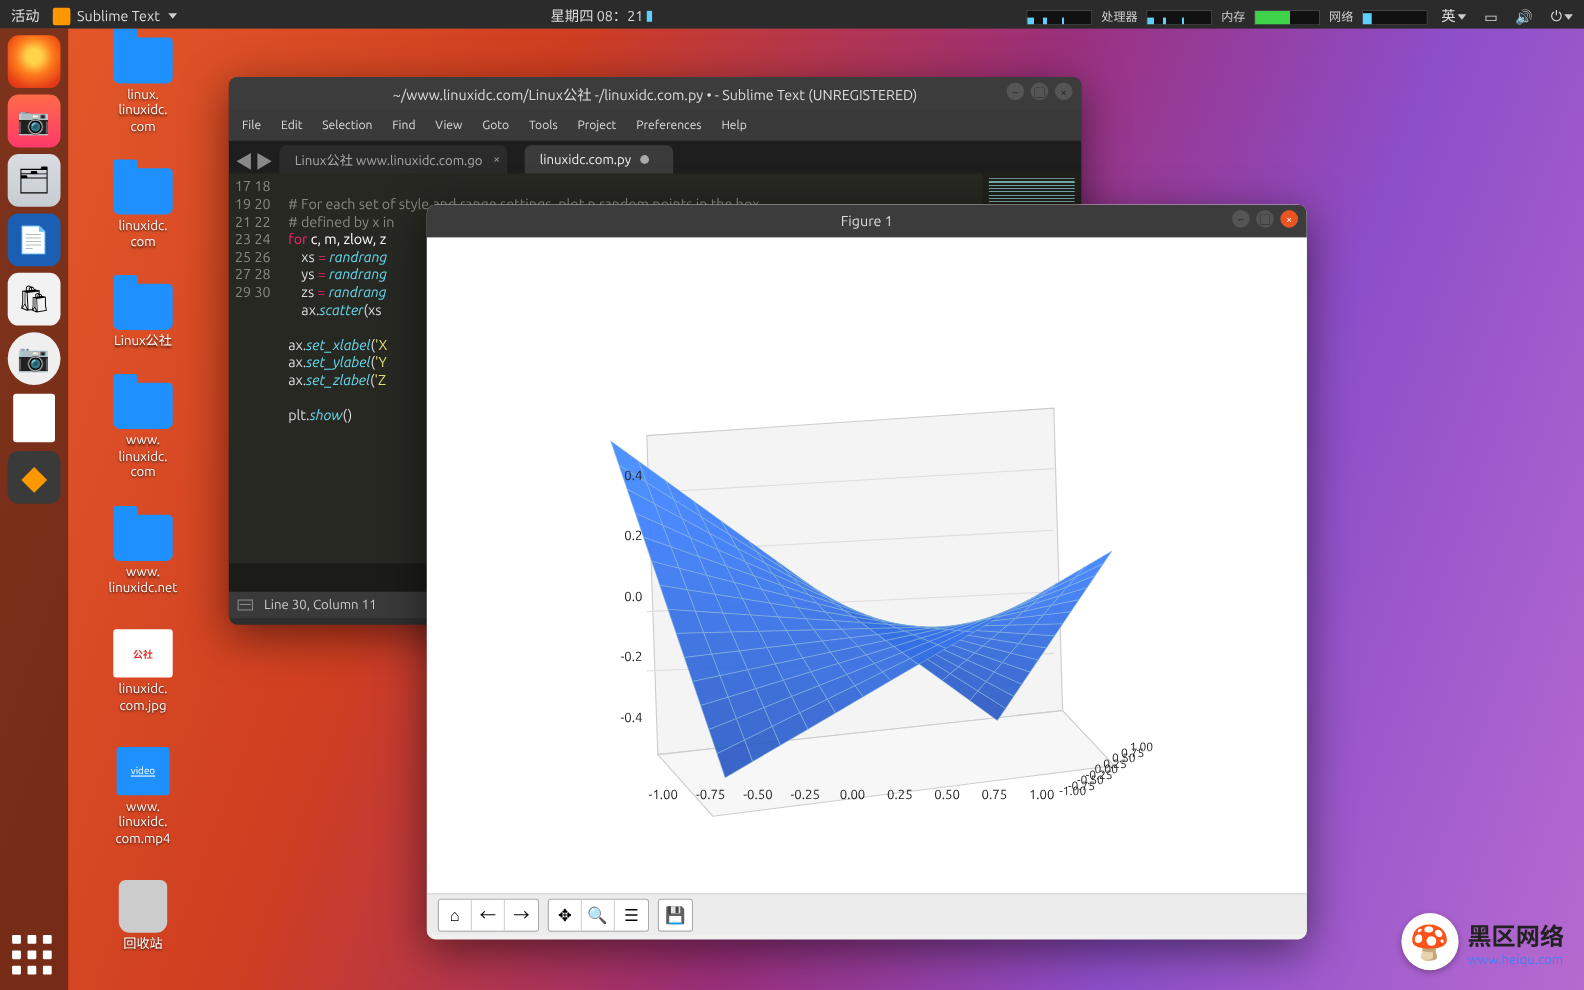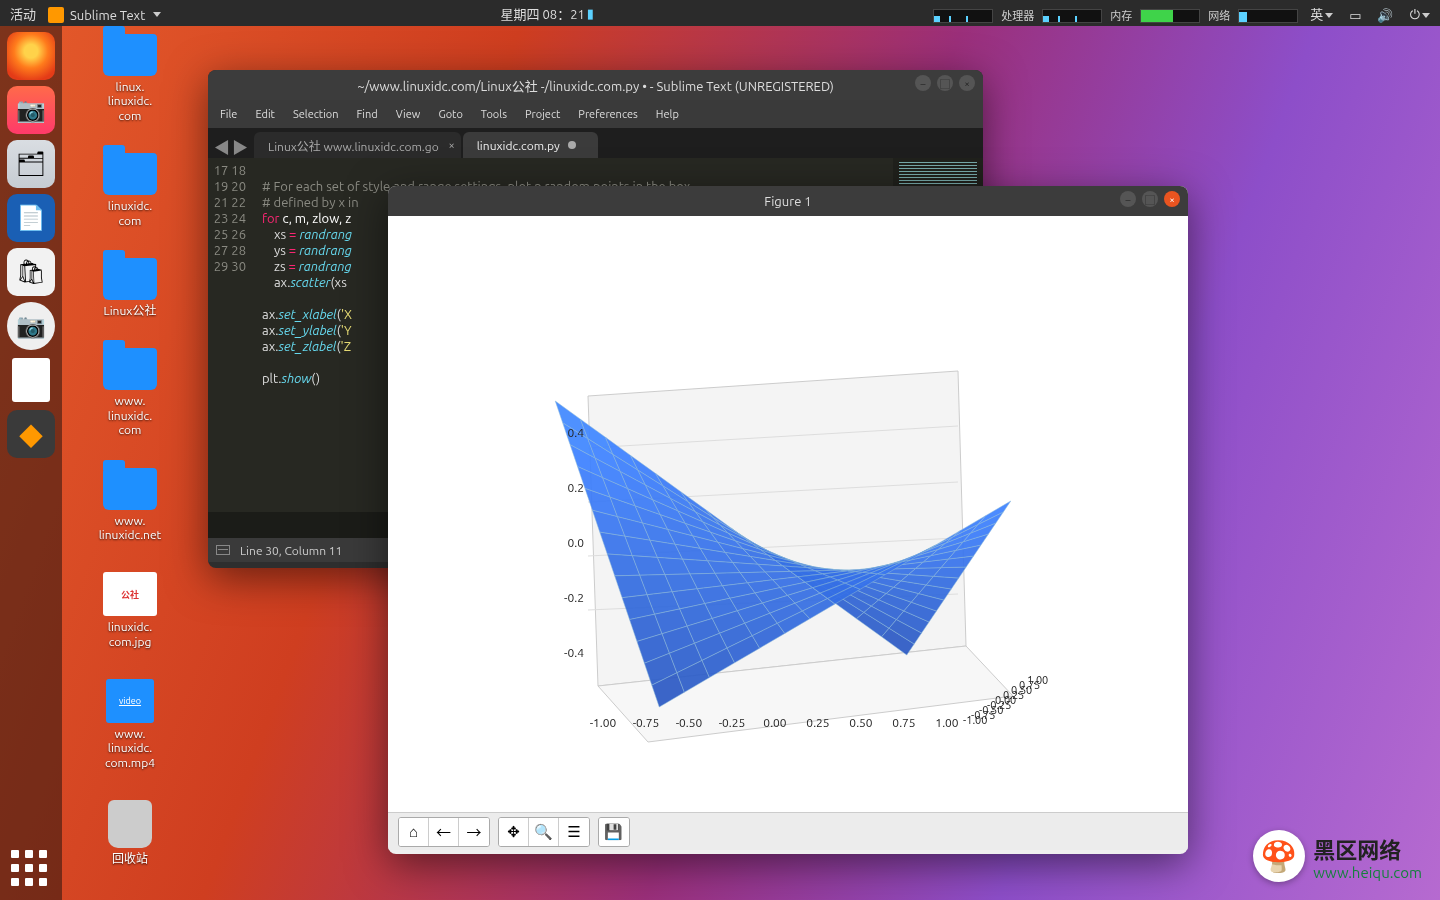--- a/index.html
+++ b/index.html
@@ -90,21 +90,21 @@
 .surface{position:absolute;}
 .fig-toolbar{height:38px;background:#ececec;display:flex;align-items:center;gap:8px;padding:0 10px;border-top:1px solid #ccc;}
 .tb-group{display:flex;border:1px solid #aaa;border-radius:3px;overflow:hidden;background:#fff;}
 .tb-btn{width:30px;height:28px;background:#fff;display:flex;align-items:center;justify-content:center;font-size:15px;border-right:1px solid #ccc;}
 .tb-btn:last-child{border-right:none;}
 
 
 .watermark{position:absolute;right:18px;bottom:18px;display:flex;align-items:center;gap:8px;color:#222;z-index:60;}
 .watermark .mush{width:52px;height:52px;border-radius:50%;background:#fff;display:flex;align-items:center;justify-content:center;font-size:30px;box-shadow:0 2px 6px rgba(0,0,0,.3);}
 .watermark .txt .big{font-size:22px;font-weight:bold;}
-.watermark .txt .small{font-size:15px;color:#15803d;}
+.watermark .txt .small{font-size:12px;color:#3b82f6;}
 </style>
 </head>
 <body>
 
 <div class="top-panel">
   <div class="left">
     <span class="btn">活动</span>
     <span style="display:flex;align-items:center;gap:6px;">
       <span class="sublime-ico"></span>
       <span>Sublime Text</span>
@@ -212,21 +212,21 @@
       <span>Tools</span>
       <span>Project</span>
       <span>Preferences</span>
       <span>Help</span>
     </div>
   <div class="tabbar">
     <div class="nav-arrows">
         <span>◀</span>
         <span>▶</span>
       </div>
-    <div id="sublime-tabs" style="display:flex;gap:2px;">
+    <div id="sublime-tabs" style="display:flex;gap:16px;">
         <div class="tab">
           <span>Linux公社 www.linuxidc.com.go</span>
           <span class="close">×</span>
         </div>
         <div class="tab active">
           <span>linuxidc.com.py</span>
           <span class="dot"></span>
         </div>
       </div>
   </div>

